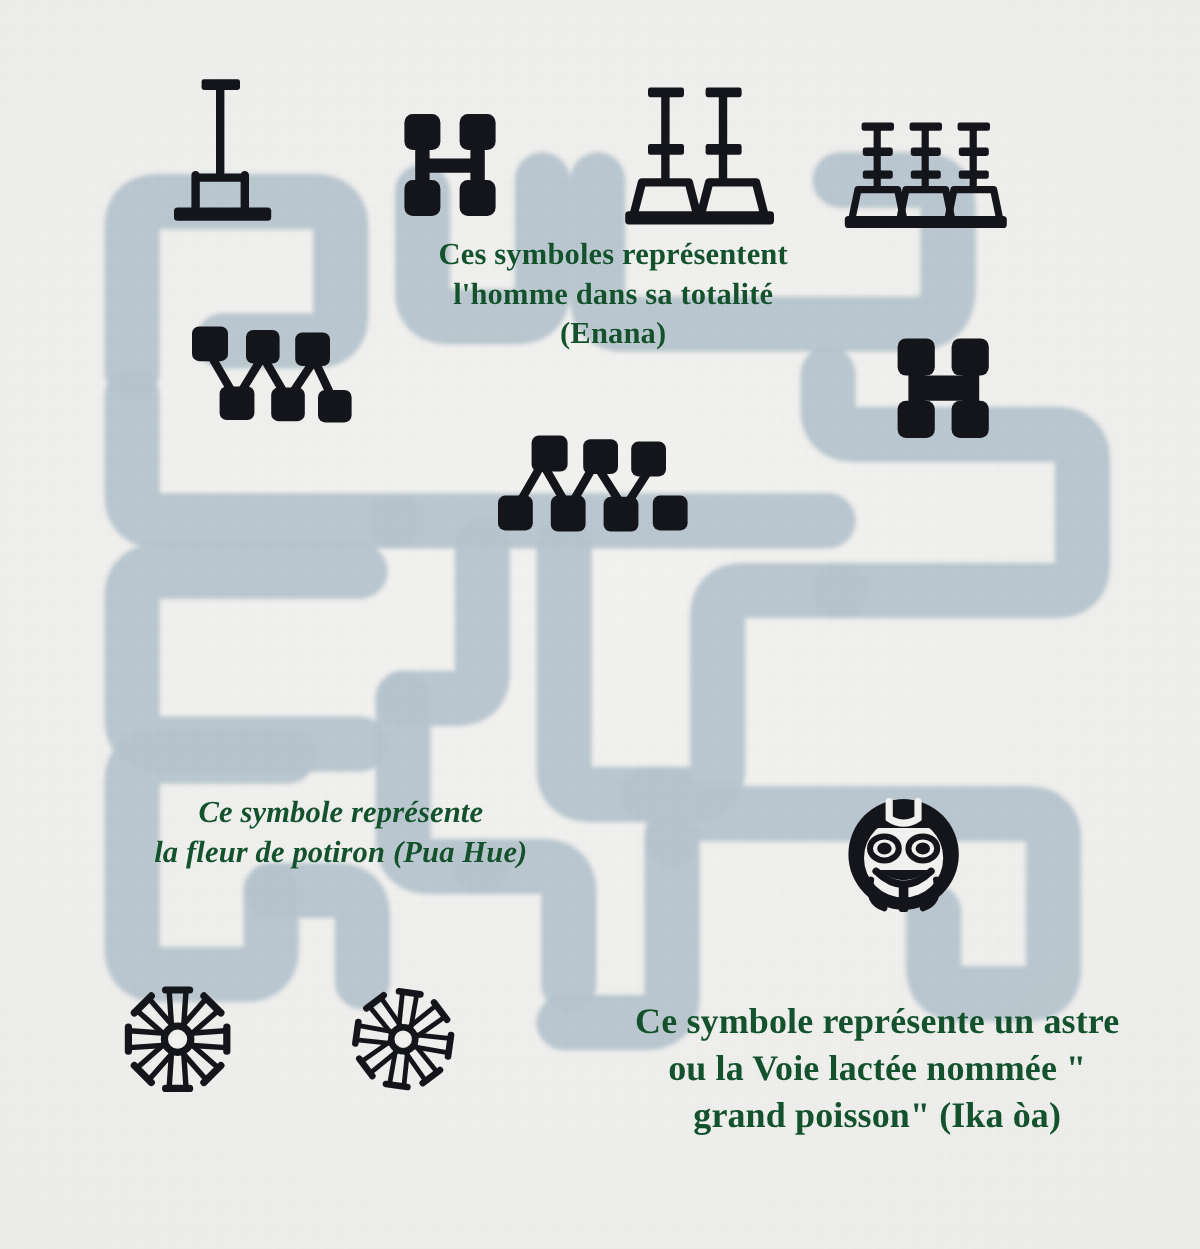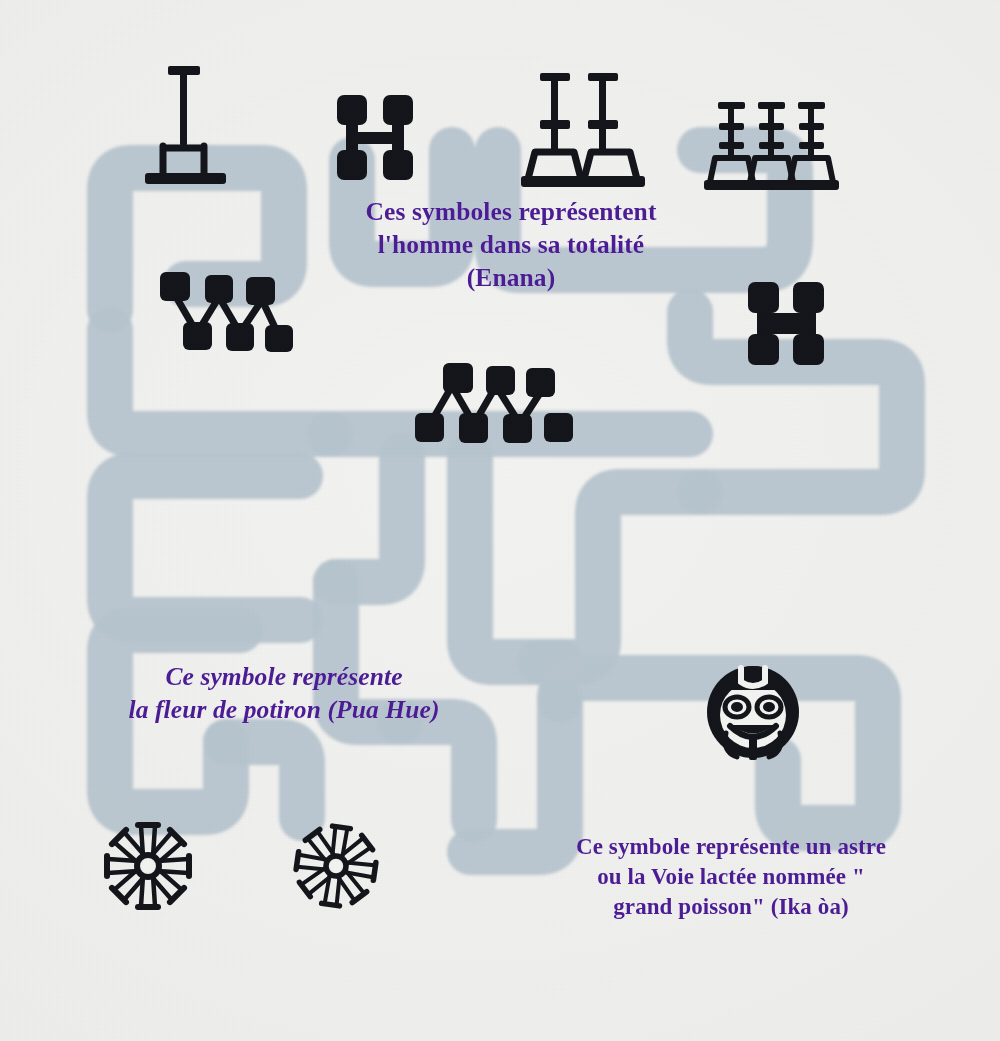--- a/index.html
+++ b/index.html
@@ -56,21 +56,21 @@
   }
   .glyph-fill { fill: #15161c; }
   .glyph-stroke {
     fill: none;
     stroke: #15161c;
     stroke-linecap: round;
     stroke-linejoin: round;
   }
   .caption {
     position: absolute;
-    color: #4c1d95;
+    color: #14532d;
     font-weight: 700;
     text-align: center;
     line-height: 1.30;
     letter-spacing: .1px;
     white-space: pre-line;
     text-shadow: 0 0 1px rgba(255,255,255,.55);
   }
   #caption-enana {
     left: 292px;
     top: 195px;
@@ -81,21 +81,21 @@
     left: 58px;
     top: 660px;
     width: 452px;
     font-size: 25.5px;
     font-style: italic;
   }
   #caption-ikaoa {
     left: 496px;
     top: 832px;
     width: 470px;
-    font-size: 23px;
+    font-size: 30px;
   }
 </style>
 </head>
 <body>
 
 <div id="page">
 
   <div id="paper-bg"></div>
 
   <div id="maze-layer">

